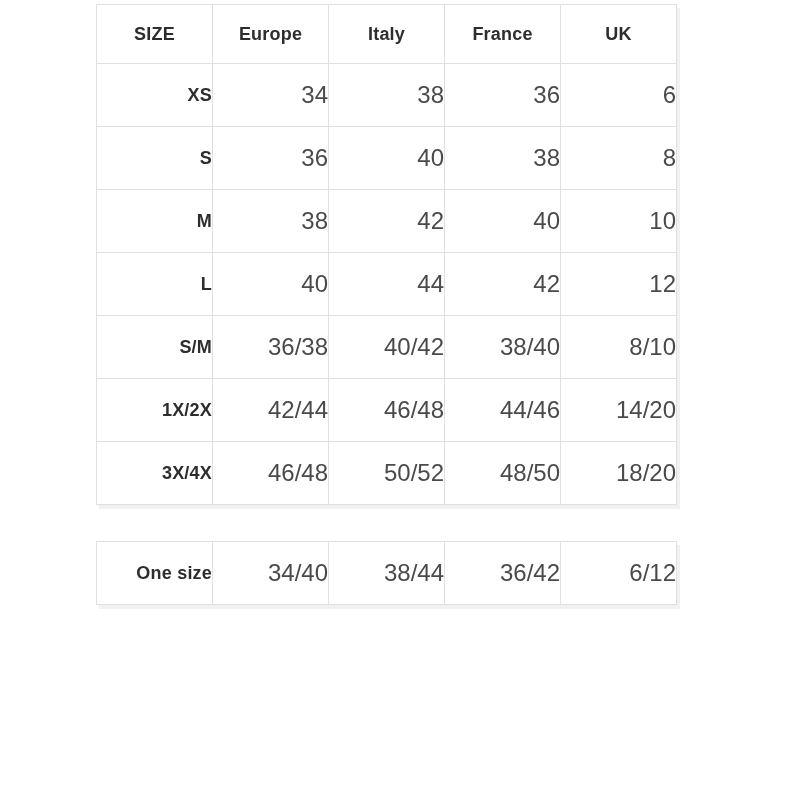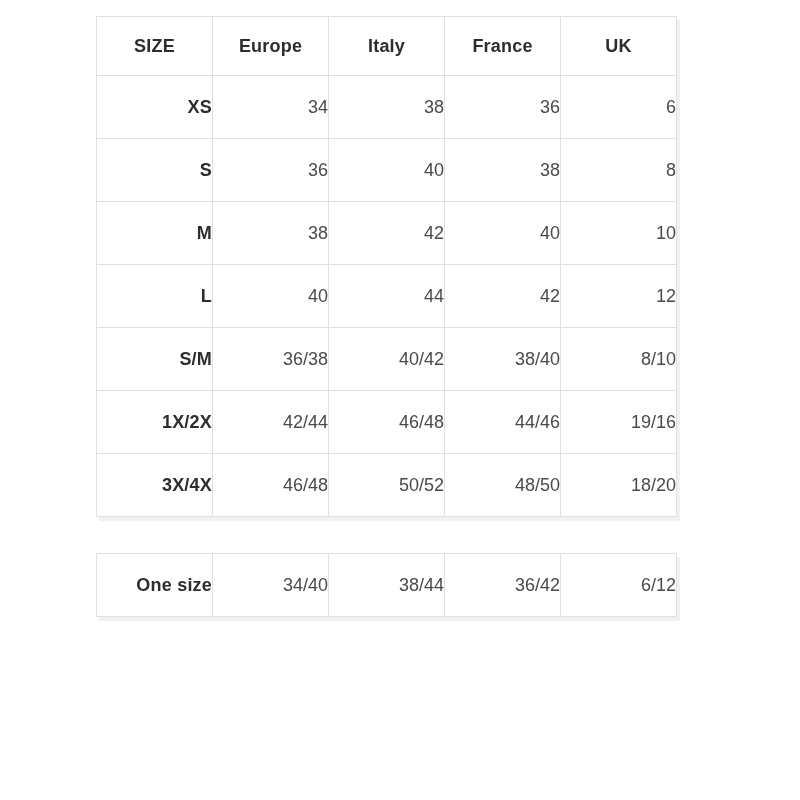--- a/index.html
+++ b/index.html
@@ -11,21 +11,21 @@
     overflow: hidden;
     font-family: "Liberation Sans", sans-serif;
   }
   .page {
     width: 800px;
     height: 800px;
     background: #ffffff;
   }
   .table-wrap {
     margin-left: 96px;
-    padding-top: 16px;
+    padding-top: 4px;
   }
   table.size-chart {
     border-collapse: collapse;
     table-layout: fixed;
     width: 581px;
     background: #ffffff;
     box-shadow: 3px 4px 0 0 #f1f1f1;
   }
   table.size-chart.secondary {
     margin-top: 36px;
@@ -49,21 +49,21 @@
     height: 62px;
     text-align: right;
   }
   td.label-cell {
     font-size: 18px;
     font-weight: 700;
     color: #2d2d2d;
     letter-spacing: 0.2px;
   }
   td.value-cell {
-    font-size: 18px;
+    font-size: 24px;
     font-weight: 400;
     color: #4a4a4a;
   }
 </style>
 </head>
 <body>
 
 <div class="page">
   <div class="table-wrap">
 
@@ -111,21 +111,21 @@
           <td class="value-cell">36/38</td>
           <td class="value-cell">40/42</td>
           <td class="value-cell">38/40</td>
           <td class="value-cell">8/10</td>
         </tr>
         <tr>
           <td class="label-cell">1X/2X</td>
           <td class="value-cell">42/44</td>
           <td class="value-cell">46/48</td>
           <td class="value-cell">44/46</td>
-          <td class="value-cell">19/16</td>
+          <td class="value-cell">14/20</td>
         </tr>
         <tr>
           <td class="label-cell">3X/4X</td>
           <td class="value-cell">46/48</td>
           <td class="value-cell">50/52</td>
           <td class="value-cell">48/50</td>
           <td class="value-cell">18/20</td>
         </tr>
       </tbody>
     </table>

